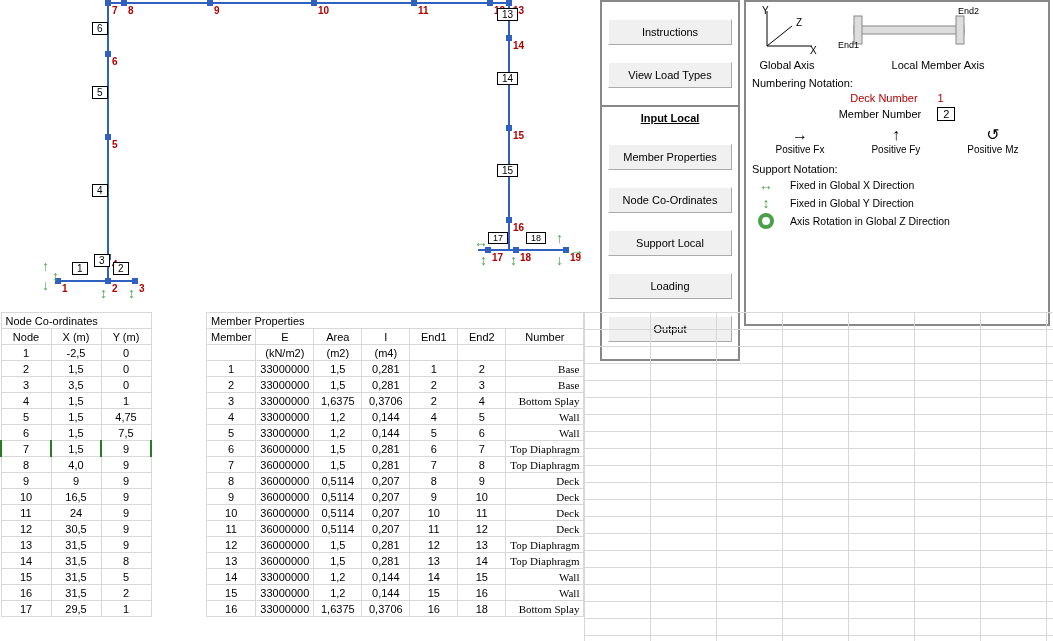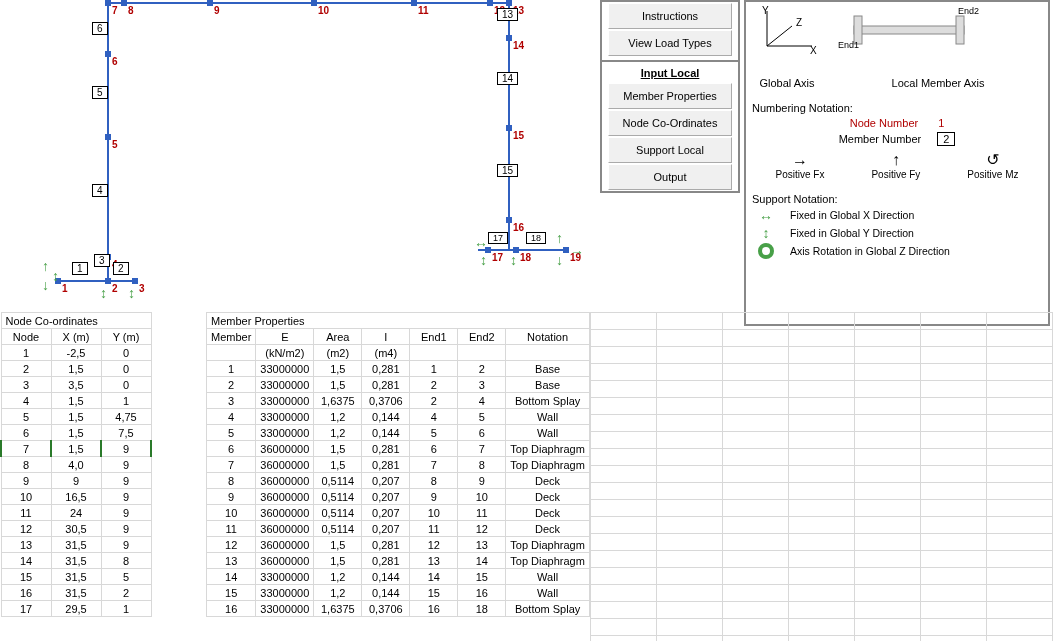--- a/index.html
+++ b/index.html
@@ -60,21 +60,21 @@
   .btn-panel .hdr {
     text-align: center;
     font-size: 11px;
     font-weight: bold;
     text-decoration: underline;
     padding: 3px 0;
   }
   .btn-panel button {
     display: block;
     width: 124px;
-    margin: 1px auto;
+    margin: 17px auto;
     padding: 6px 2px;
     font-size: 11px;
     background: #f0f0f0;
     border: 1px solid #aaa;
     border-top-color: #fff;
     border-left-color: #fff;
     cursor: pointer;
   }
 
   
@@ -82,24 +82,24 @@
     position: absolute;
     left: 744px; top: 0;
     width: 306px;
     height: 326px;
     border: 2px solid #888;
     padding: 4px 6px;
     font-size: 11px;
   }
   .legend .row { display:flex; align-items:center; margin: 3px 0; }
   .legend svg { display:block; }
-  .legend .sub { font-size: 11px; margin-top: 21px; }
+  .legend .sub { font-size: 11px; margin-top: 3px; }
   .legend .notation-num { display:inline-block; border:1px solid #000; padding:0 5px; margin-left:6px; }
   .legend .red { color:#b00000; }
-  .legend .sec-label { font-size: 11px; margin-top: 13px; }
+  .legend .sec-label { font-size: 11px; margin-top: 6px; }
   .legend .action-row { display:flex; justify-content:space-around; align-items:flex-end; margin:4px 0 8px; }
   .legend .act { text-align:center; font-size:10px; }
   .legend .sup-row { display:flex; align-items:center; gap:10px; margin:2px 0; font-size:10.5px; }
   .legend .sup-icon { width:28px; display:flex; justify-content:center; color:#48a048; font-size:14px; }
 
   
   .tables {
     position: absolute;
     left: 0; top: 312px;
     width: 1053px; height: 329px;
@@ -114,21 +114,21 @@
     border: 1px solid #d8d8d8;
     padding: 1px 4px;
     text-align: center;
     height: 16px;
     white-space: nowrap;
     font-weight: normal;
   }
   .sel-row td { border-left:2px solid #2a7a2a; border-right:2px solid #2a7a2a; }
   .sel-row td:first-child { border-left:2px solid #2a7a2a; }
   .tbl-title td { text-align:left; border:1px solid #d8d8d8; }
-  .section-cell { text-align:center; padding-left:4px; }
+  .section-cell { text-align:right; padding-left:4px;font-family:Liberation Serif, serif; }
   .node-tbl td, .node-tbl th { width: 50px; }
   .mem-tbl td, .mem-tbl th { min-width: 48px; }
   .grid-fill {
     flex: 1;
     background:
       repeating-linear-gradient(to right, #d8d8d8 0 1px, transparent 1px 66px),
       repeating-linear-gradient(to bottom, #d8d8d8 0 1px, transparent 1px 17px);
     align-self: stretch;
   }
 </style>
@@ -217,20 +217,21 @@
 </div>
 
 <div class="btn-panel">
   <button>Instructions</button>
   <button>View Load Types</button>
   <div class="sep"></div>
   <div class="hdr">Input Local</div>
   <button>Member Properties</button>
   <button>Node Co-Ordinates</button>
   <button>Support Local</button>
+  <button>Loading</button>
   <button>Output</button>
 </div>
 
 <div class="legend">
   <div style="display:flex;gap:12px;align-items:flex-start">
     <div style="text-align:center">
       <svg width="70" height="50">
         <line x1="15" y1="40" x2="60" y2="40" stroke="#000" marker-end="url(#a)"></line>
         <line x1="15" y1="40" x2="15" y2="5" stroke="#000"></line>
         <line x1="15" y1="40" x2="40" y2="20" stroke="#000"></line>
@@ -247,21 +248,21 @@
         <rect x="122" y="10" width="8" height="28" fill="#ddd" stroke="#888"></rect>
         <text x="4" y="42" font-size="9">End1</text>
         <text x="124" y="8" font-size="9">End2</text>
       </svg>
       <div class="sub">Local Member Axis</div>
     </div>
   </div>
 
   <div class="sec-label">Numbering Notation:</div>
   <div class="row" style="justify-content:center;gap:20px">
-    <span class="red">Node Number</span>
+    <span class="red">Deck Number</span>
     <span class="red">1</span>
   </div>
   <div class="row" style="justify-content:center;gap:10px">
     <span>Member Number</span>
     <span class="notation-num">2</span>
   </div>
 
   <div class="action-row">
     <div class="act">
       <div style="font-size:16px">→</div>
@@ -405,21 +406,21 @@
         <tr class="tbl-title">
           <td colspan="7">Member Properties</td>
         </tr>
     <tr id="mem-hdr1">
           <th>Member</th>
           <th>E</th>
           <th>Area</th>
           <th>I</th>
           <th>End1</th>
           <th>End2</th>
-          <th>Notation</th>
+          <th>Number</th>
         </tr>
     <tr id="mem-hdr2">
           <th></th>
           <th>(kN/m2)</th>
           <th>(m2)</th>
           <th>(m4)</th>
           <th></th>
           <th></th>
           <th></th>
         </tr>

